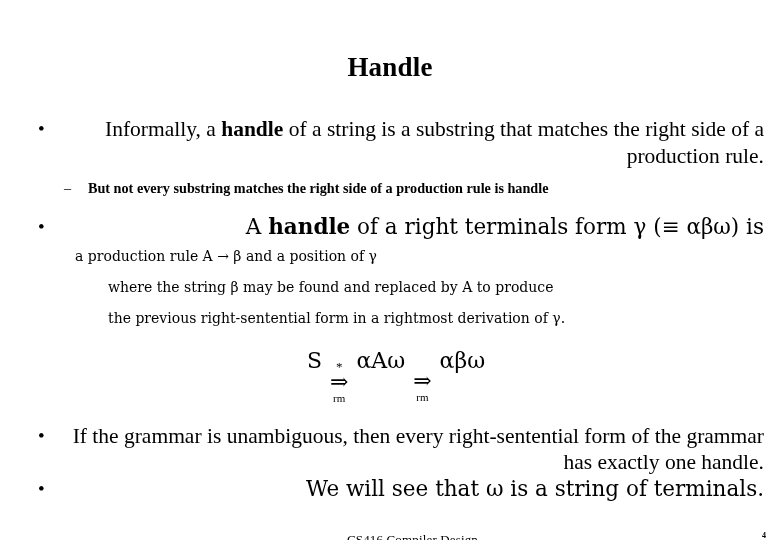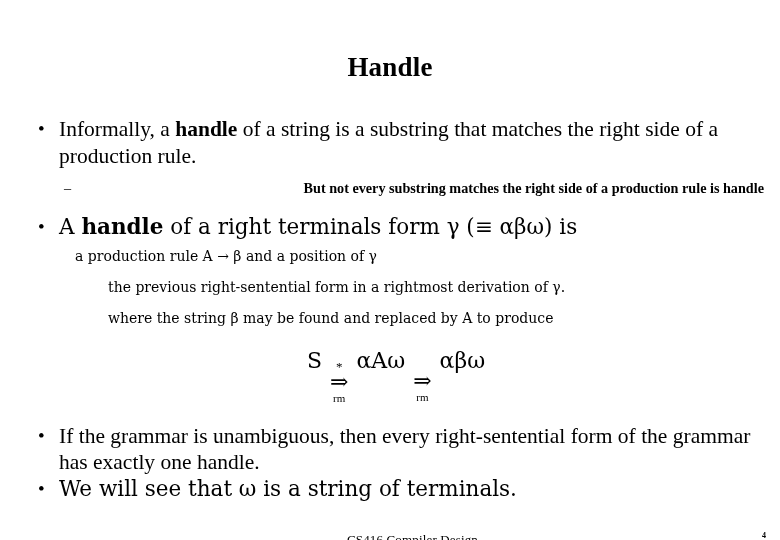--- a/index.html
+++ b/index.html
@@ -49,40 +49,40 @@
     width: 31px;
     flex: 0 0 31px;
     text-align: left;
     padding-left: 10px;
     box-sizing: border-box;
     font-size: 19px;
     line-height: 26.5px;
   }
   .bullet1 .text {
     flex: 1 1 auto;
+    text-align: right;
   }
 
   
   .bullet2 {
     display: flex;
     align-items: flex-start;
     font-size: 14.2px;
     line-height: 19px;
     margin-top: 10px;
     margin-left: 32px;
   }
   .bullet2 .marker {
     width: 28px;
     flex: 0 0 28px;
     padding-left: 4px;
     box-sizing: border-box;
   }
   .bullet2 .text {
     flex: 1 1 auto;
-    text-align: right;
   }
 
   b, .b { font-weight: bold; }
 
   .blockgap { height: 16px; }
 
   
   .cont {
     font-size: 14px;
     line-height: 31px;
@@ -169,22 +169,22 @@
     </div>
 
     <div class="blockgap"></div>
 
     <div class="bullet1">
       <span class="marker">•</span>
       <span class="text gk"><span>A </span><b>handle</b><span> of a right terminals form  γ (≡ αβω)  is</span></span>
     </div>
 
     <div class="cont i1 gk">a production rule A → β and a position of γ</div>
+    <div class="cont i2 gk">where the string β may be found and replaced by A to produce</div>
     <div class="cont i2 gk">the previous right-sentential form in  a rightmost derivation of γ.</div>
-    <div class="cont i2 gk">where the string β may be found and replaced by A to produce</div>
 
     <div class="derivation">
       <span class="deriv-inner">
         <span class="term">S</span>
         <span class="arrow-stack">
           <span class="arrow-sup">*</span>
           <span class="arrow-glyph">⇒</span>
           <span class="arrow-sub">rm</span>
         </span>
         <span class="term">αAω</span>

